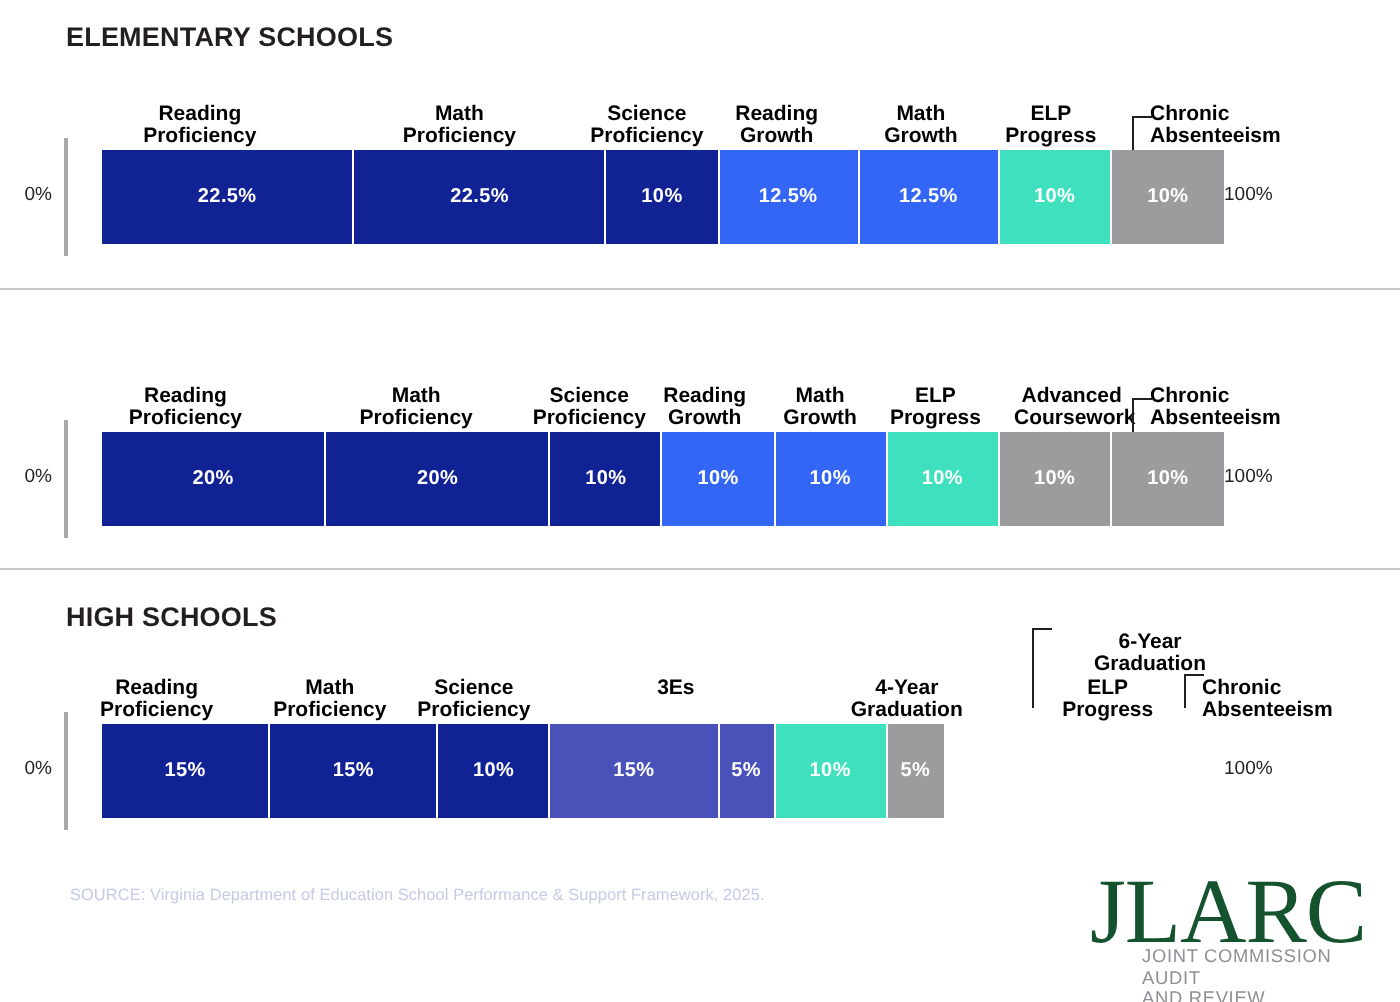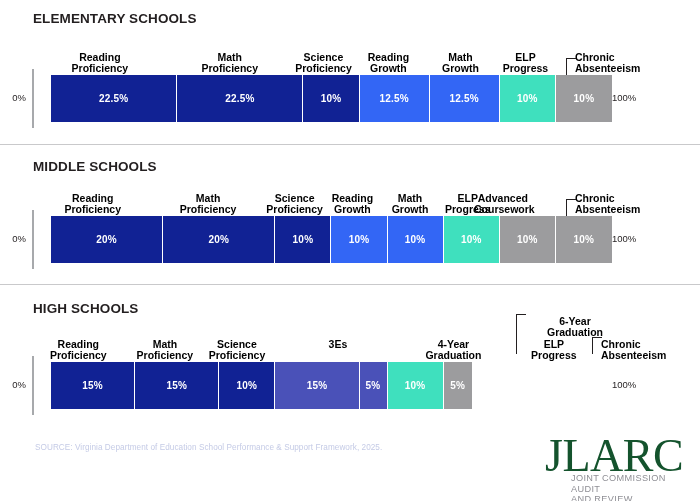--- a/index.html
+++ b/index.html
@@ -235,21 +235,20 @@
         <div class="bar" style="width:10%;background:#9c9c9e;">
           <span class="bar-value">10%</span>
         </div>
       </div>
     </div>
 
     <div class="section-rule" style="top:144px;"></div>
   </div>
 
   <div class="section" style="top:145px;height:140px;">
-    <div class="section-title" style="top:14px;">MIDDLE SCHOOLS</div>
 
     <div class="chart" style="top:71px;">
       <div class="axis-line"></div>
       <div class="axis-left">0%</div>
       <div class="axis-right">100%</div>
 
       <div class="labels-row">
         <div class="col-label" style="left:0;width:115.4px;">
           <span>Reading</span><br>
           <span>Proficiency</span>
@@ -267,21 +266,21 @@
           <span>Growth</span>
         </div>
         <div class="col-label" style="left:346.2px;width:57.7px;">
           <span>Math</span><br>
           <span>Growth</span>
         </div>
         <div class="col-label" style="left:403.9px;width:57.7px;">
           <span>ELP</span><br>
           <span>Progress</span>
         </div>
-        <div class="col-label" style="left:439px;width:57.7px;">
+        <div class="col-label" style="left:472px;width:57.7px;">
           <span>Advanced</span><br>
           <span>Coursework</span>
         </div>
         <div class="col-label" style="left:540px;width:100px;text-align:left;">
           <span>Chronic</span><br>
           <span>Absenteeism</span>
         </div>
         <div class="leader" style="left:531px;top:17px;width:9px;height:16px;"></div>
       </div>
 

